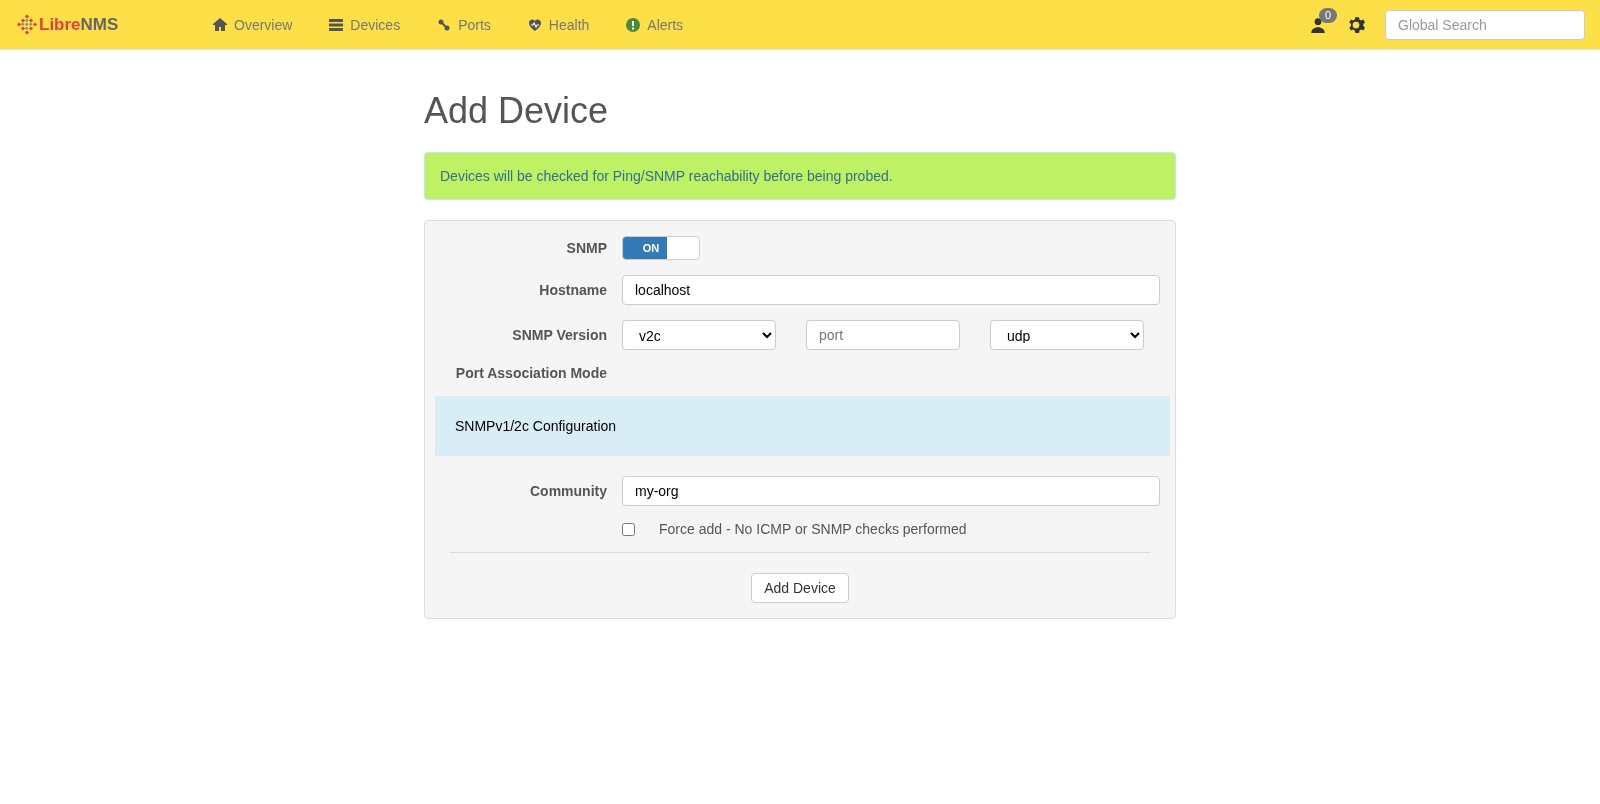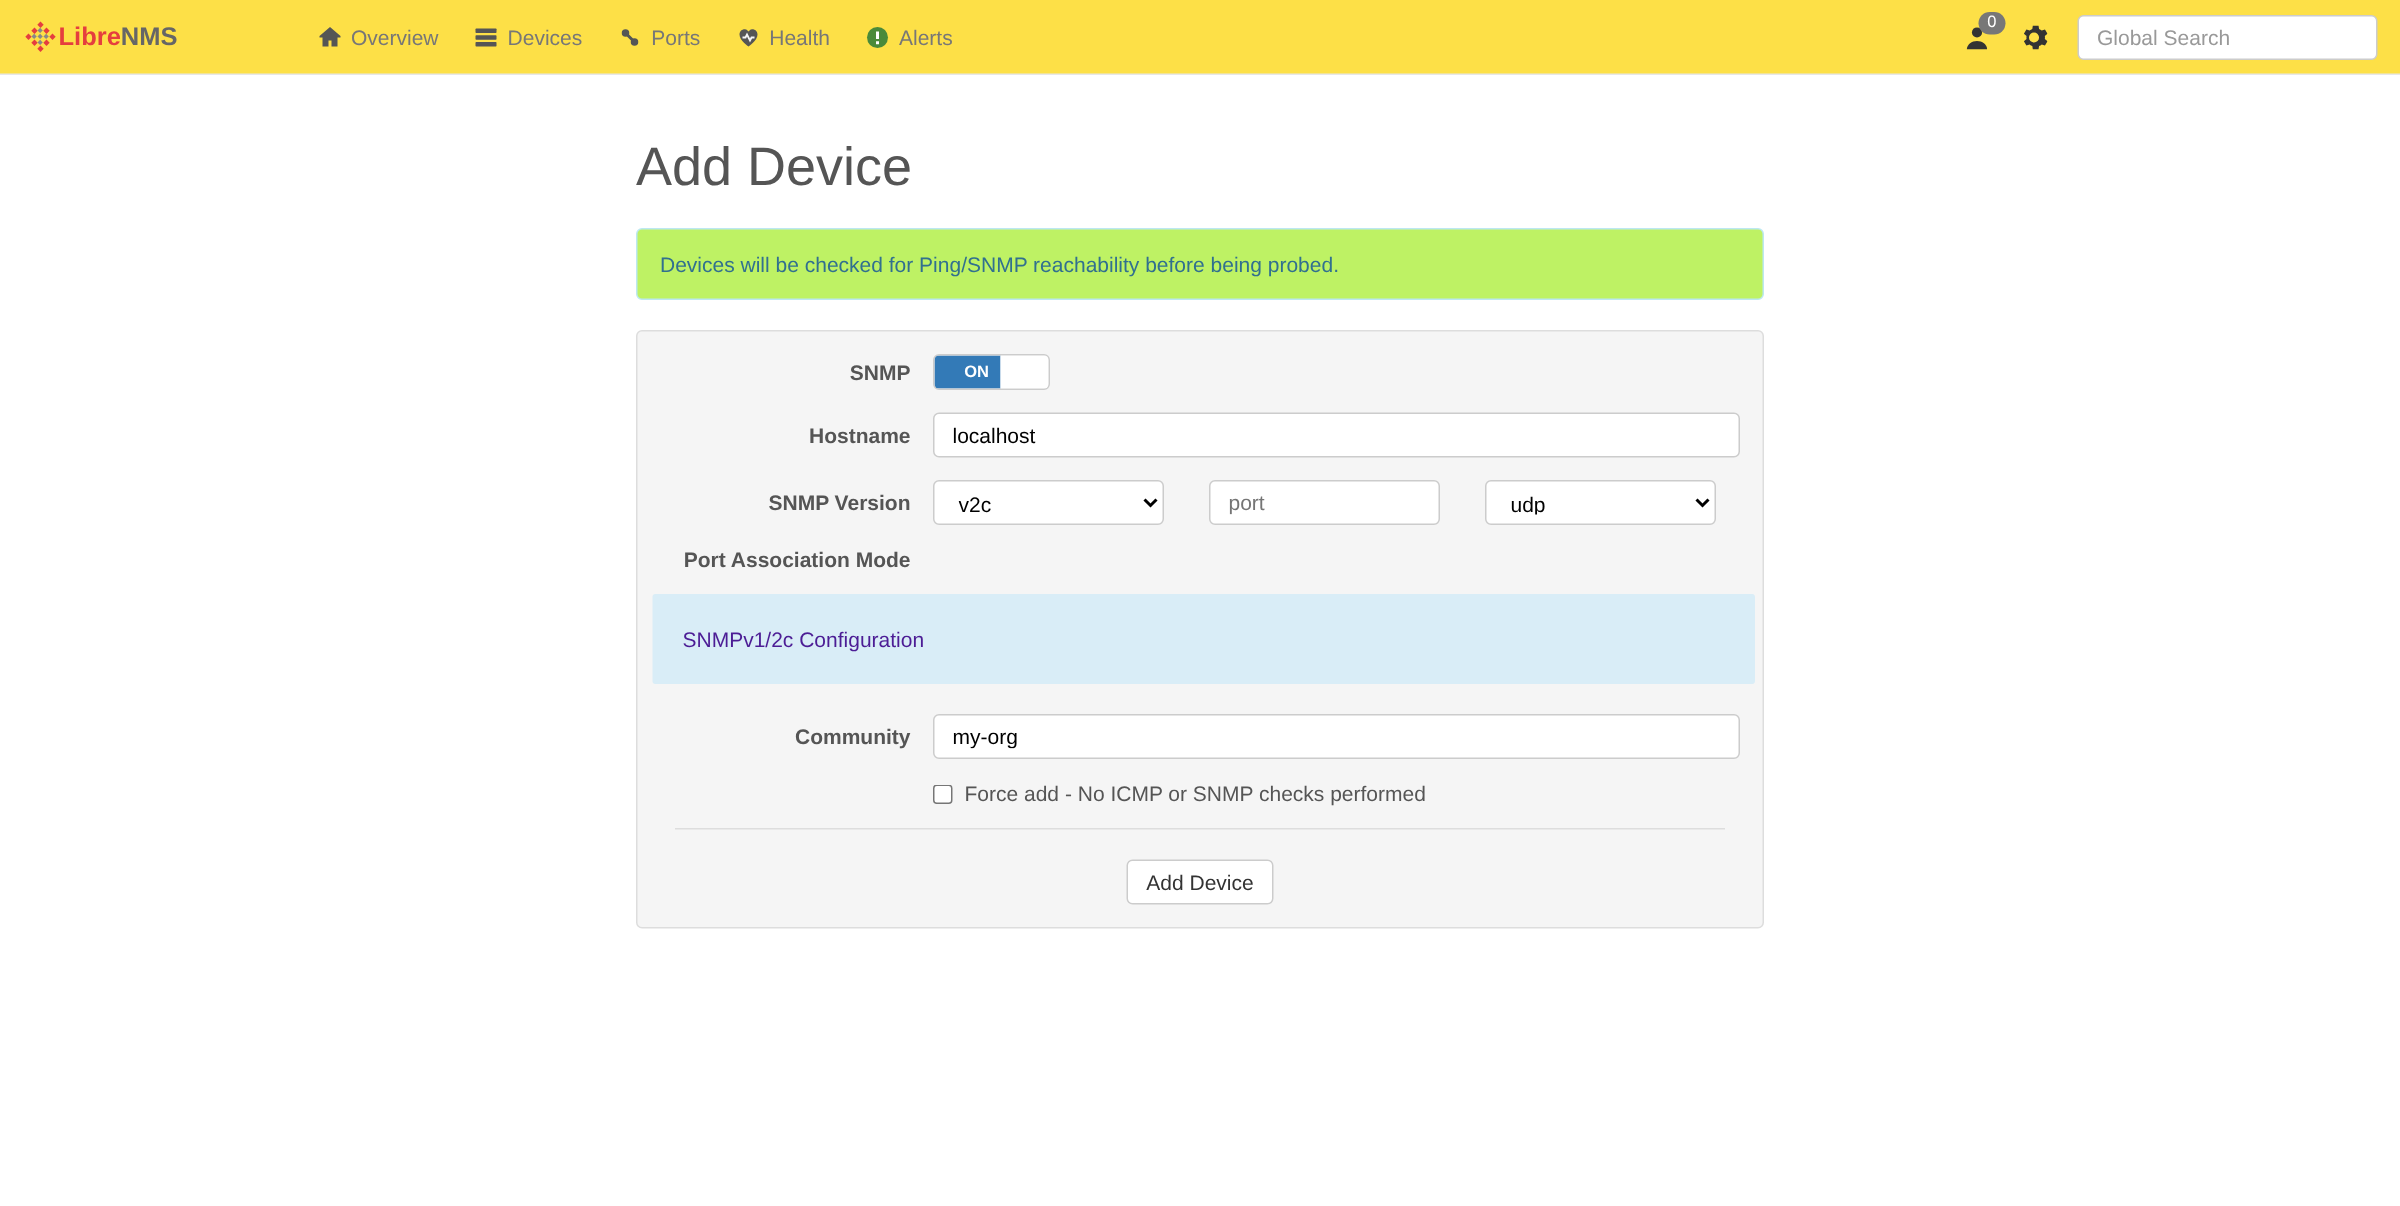--- a/index.html
+++ b/index.html
@@ -16,21 +16,21 @@
   display: flex;
   align-items: center;
   padding: 0 15px;
 }
 .navbar-brand {
   display: flex;
   align-items: center;
   margin-right: 15px;
 }
 .navbar-brand svg { width: 170px; height: 30px; }
-.nav-items { display: flex; align-items: center; gap: 0; }
+.nav-items { display: flex; align-items: center; gap: 12px; }
 .nav-item {
   display: flex;
   align-items: center;
   gap: 6px;
   padding: 15px 12px;
   color: #777;
   cursor: pointer;
   font-size: 14px;
 }
 .nav-icon {
@@ -150,29 +150,29 @@
   font-size: 11px;
   font-weight: bold;
   padding-left: 12px;
 }
 .toggle-off {
   background: #fff;
   flex: 1;
 }
 .subheader {
   background: #d9edf7;
-  color: #4c1d95;
+  color: #000000;
   padding: 22px 20px;
   margin: 10px 5px 20px 10px;
   border-radius: 2px;
 }
 .checkbox-row {
   display: flex;
   align-items: center;
-  gap: 8px;
+  gap: 24px;
   padding-left: 197px;
   margin-bottom: 15px;
   color: #555;
 }
 .checkbox-row input { cursor: pointer; }
 .checkbox-row label { cursor: pointer; }
 hr {
   border: 0;
   border-top: 1px solid #ddd;
   margin: 15px 25px;

